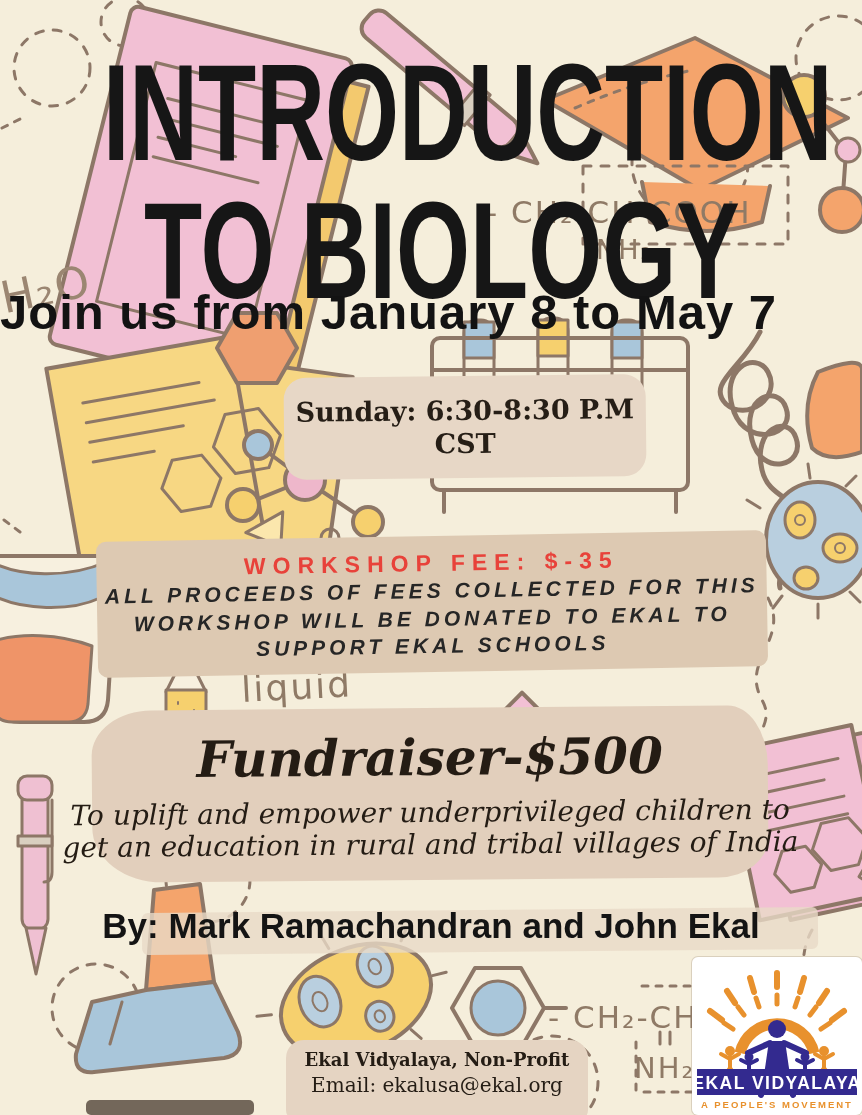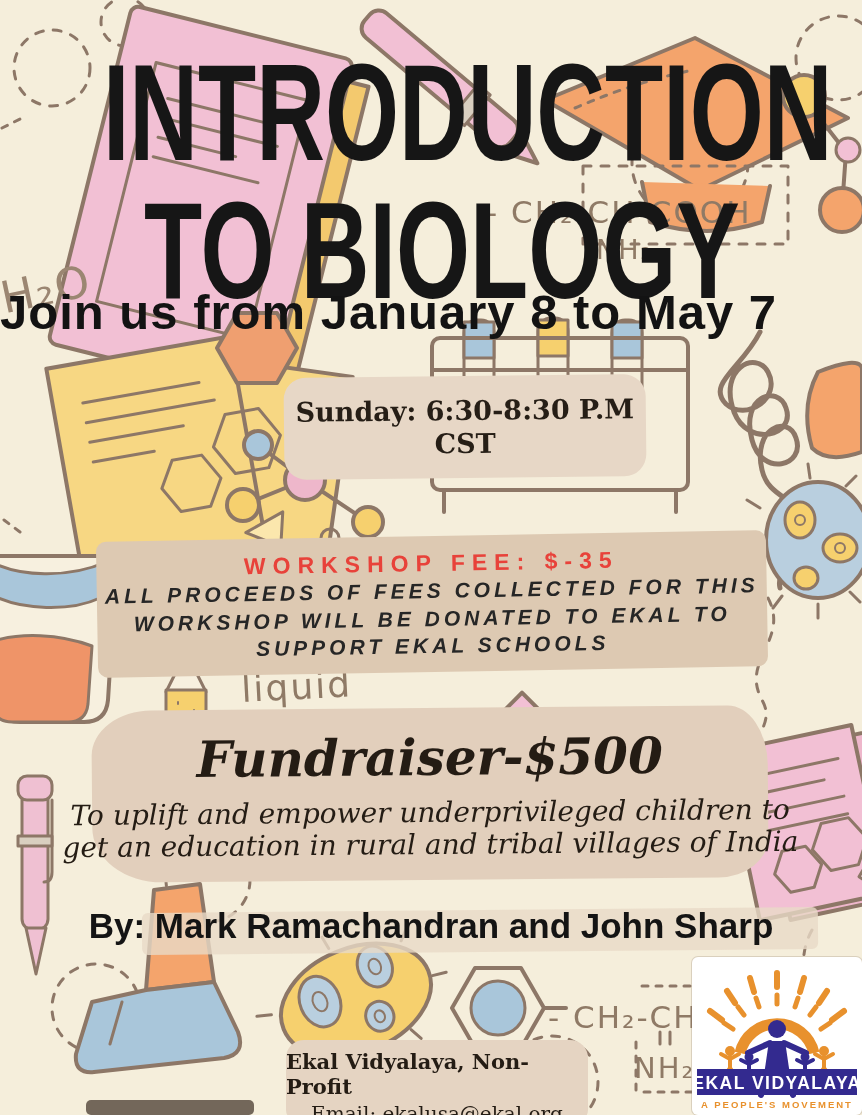--- a/index.html
+++ b/index.html
@@ -46,21 +46,21 @@
   
   .by-highlight{top:910px;left:142px;width:676px;height:42px;background:#e9d9c7;
     opacity:.8;transform:rotate(-0.5deg);border-radius:6px;}
   .presenters{top:906px;left:0;width:862px;text-align:center;color:#141414;
     font-weight:bold;font-size:35px;white-space:nowrap;}
 
   
   .footer-box{top:1040px;left:286px;width:302px;height:80px;background:#e5d4c2;
     border-radius:18px 18px 10px 10px;display:flex;flex-direction:column;
     align-items:center;justify-content:flex-start;padding-top:9px;gap:3px;}
-  .footer-org{font-family:"DejaVu Serif",serif;font-weight:bold;font-size:21px;color:#241c14;}
+  .footer-org{font-family:"DejaVu Serif",serif;font-weight:bold;font-size:18px;color:#241c14;}
   .footer-email{font-family:"DejaVu Serif",serif;font-size:20px;color:#241c14;}
 
   
   .logo-box{top:957px;left:692px;width:170px;height:158px;background:#ffffff;
     border-radius:6px;box-shadow:0 0 0 1px rgba(140,120,100,.25);}
 
   .dash{stroke-dasharray:8 10;}
   .dash2{stroke-dasharray:6 8;}
   text.chem{font-family:"DejaVu Sans",sans-serif;letter-spacing:2px;}
 </style>
@@ -268,21 +268,21 @@
     <div class="fee-line">SUPPORT EKAL SCHOOLS</div>
   </div>
 
   <div class="layer fund-box">
     <div class="fund-heading">Fundraiser-$500</div>
     <div class="fund-line">To uplift and empower underprivileged children to</div>
     <div class="fund-line">get an education in rural and tribal villages of India</div>
   </div>
 
   <div class="layer by-highlight"></div>
-  <div class="layer presenters">By: Mark Ramachandran and John Sharp</div>
+  <div class="layer presenters">By: Mark Ramachandran and John Ekal</div>
 
   <div class="layer footer-box">
     <div class="footer-org">Ekal Vidyalaya, Non-Profit</div>
     <div class="footer-email">Email: ekalusa@ekal.org</div>
   </div>
 
   <div class="layer logo-box">
     <svg width="170" height="158" viewBox="0 0 170 158">
       <g stroke="#e8912d" stroke-width="6" stroke-linecap="round">
         <path d="M85,16 v14 M58,21 l4,14 M35,34 l8,12 M18,54 l12,9 M112,21 l-4,14 M135,34 l-8,12 M152,54 l-12,9"></path>

